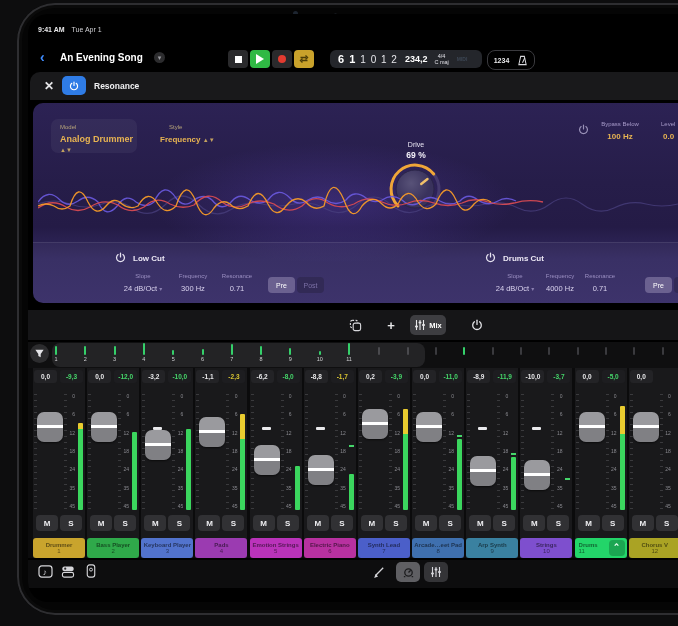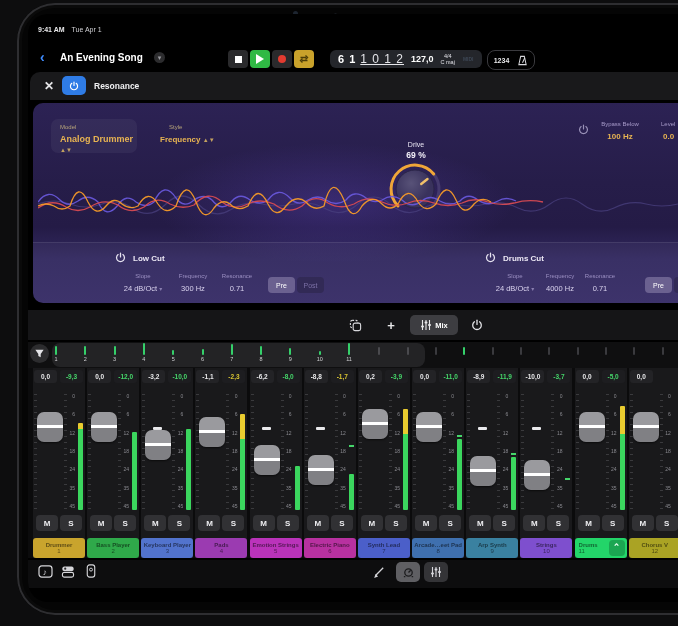--- a/index.html
+++ b/index.html
@@ -18,21 +18,21 @@
   .titlechev{width:11px;height:11px;border-radius:50%;background:#2c2c2e;color:#9a9aa0;
     font-size:7px;text-align:center;line-height:11px;}
   .tbtn{width:20px;height:18px;border-radius:4px;background:#2a2a2c;display:flex;align-items:center;justify-content:center;}
   .tbtn.play{background:#2fb944;}
   .tbtn.cycle{background:#c9a22b;}
   .sq{width:7px;height:7px;background:#fff;}
   .tri{width:0;height:0;border-left:8px solid #fff;border-top:5px solid transparent;border-bottom:5px solid transparent;}
   .dot{width:8px;height:8px;border-radius:50%;background:#e33b30;}
   .lcd{background:#24262b;border-radius:6px;color:#fff;}
   .lcd .big{font-size:11px;font-weight:bold;letter-spacing:1px;}
-  .lcd .mid{font-size:12px;letter-spacing:1px;color:#e6e6ea;text-decoration:underline;}
+  .lcd .mid{font-size:10px;letter-spacing:1px;color:#e6e6ea;}
   .lcd .tempo{font-size:9px;font-weight:bold;}
   .lcd .stack{font-size:5.5px;line-height:6px;color:#e0e0e6;text-align:center;}
   .lcd .midi{font-size:5px;color:#3c4654;font-weight:bold;}
   .cgroup{border:1px solid #3a3a3e;border-radius:8px;display:flex;align-items:center;gap:8px;justify-content:center;}
   .count{color:#e8e8ea;font-size:7px;font-weight:bold;}
   
   #plughead{left:2px;top:58px;width:648px;height:28px;background:#19191b;border-radius:10px 0 0 0;}
   .xicon{color:#e6e6e8;font-size:12px;font-weight:bold;}
   .pwrbtn{width:24px;height:19px;border-radius:5px;background:#2f7ce6;display:flex;align-items:center;justify-content:center;}
   .plugtitle{color:#f0f0f2;font-size:8.5px;font-weight:bold;}
@@ -127,21 +127,21 @@
   <div class="abs tbtn cycle" style="left:266px;top:36px;">
     <svg width="12" height="10" viewBox="0 0 12 10">
       <path d="M2.5 3.5h6M9.5 6.5h-6" stroke="#4d3e08" stroke-width="1.4" fill="none"></path>
       <path d="M7.5 1.5l2 2-2 2M4.5 4.5l-2 2 2 2" stroke="#4d3e08" stroke-width="1.4" fill="none"></path>
     </svg>
   </div>
 
   <div class="abs lcd" style="left:302px;top:36px;width:152px;height:18px;display:flex;align-items:center;">
     <span class="big" style="margin-left:8px;">6 1</span>
     <span class="mid" style="margin-left:4px;">1 0 1 2</span>
-    <span class="tempo" style="margin-left:7px;">127,0</span>
+    <span class="tempo" style="margin-left:7px;">234,2</span>
     <span class="stack" style="margin-left:7px;">
       <span>4/4</span><br>
       <span>C maj</span>
     </span>
     <span class="midi" style="margin-left:8px;">MIDI</span>
   </div>
 
   <div class="abs cgroup" style="left:459px;top:36px;width:46px;height:18px;">
     <span class="count">1234</span>
     <svg width="11" height="11" viewBox="0 0 12 12">
@@ -242,21 +242,21 @@
   <div id="mixbar" class="abs">
     <div class="abs mbtn" style="left:314px;top:5px;width:26px;">
       <svg width="13" height="13" viewBox="0 0 14 14">
         <rect x="1.5" y="1.5" width="8" height="8" rx="2" fill="none" stroke="#d8d8dc" stroke-width="1.2" stroke-dasharray="2 1.6"></rect>
         <rect x="4.5" y="4.5" width="8" height="8" rx="2" fill="#151517" stroke="#d8d8dc" stroke-width="1.2"></rect>
       </svg>
     </div>
     <div class="abs mbtn" style="left:350px;top:5px;width:26px;">
         <span class="plus">+</span>
       </div>
-    <div class="abs mbtn pill" style="left:382px;top:5px;width:48px;">
+    <div class="abs mbtn pill" style="left:382px;top:5px;width:36px;">
       <svg width="12" height="12" viewBox="0 0 12 12">
         <path d="M2.5 1v10M6 1v10M9.5 1v10" stroke="#e8e8ea" stroke-width="1.1"></path>
         <rect x="1" y="6.4" width="3" height="2" rx="1" fill="#e8e8ea"></rect>
         <rect x="4.5" y="2.6" width="3" height="2" rx="1" fill="#e8e8ea"></rect>
         <rect x="8" y="5" width="3" height="2" rx="1" fill="#e8e8ea"></rect>
       </svg>
       <span class="mixlabel">Mix</span>
     </div>
     <div class="abs mbtn" style="left:436px;top:5px;width:26px;">
       <svg width="12" height="12" viewBox="0 0 12 12">

